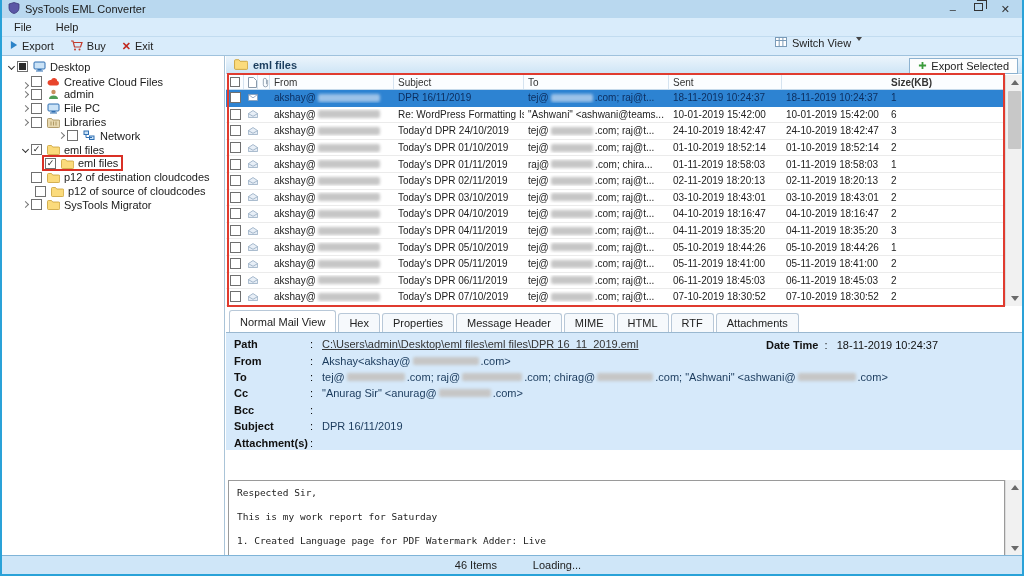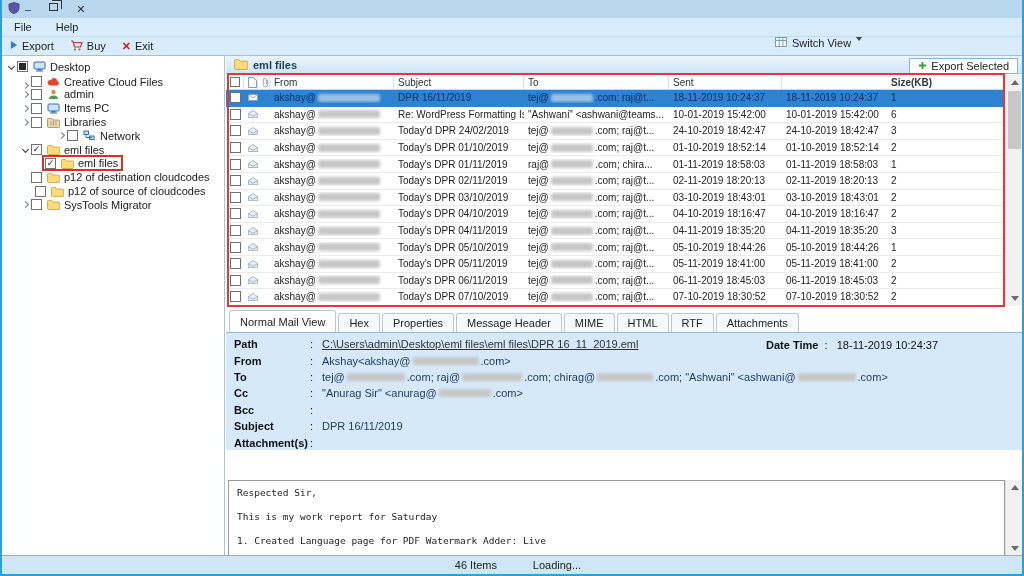--- a/index.html
+++ b/index.html
@@ -95,20 +95,21 @@
 </style>
 </head>
 <body>
 
 <div class="window">
 
   <div class="titlebar">
     <span><svg width="12" height="12" viewBox="0 0 12 12">
           <path d="M6 .5 L11 2 v4 c0 3-2.5 5-5 5.5 C3.5 11 1 9 1 6 V2 z" fill="#5b57a6" stroke="#3e3a7a" stroke-width="0.8"></path>
         </svg></span>
+    <span class="title">SysTools EML Converter</span>
     <span class="winctl">
       <span>–</span>
       <span class="maxicon"></span>
       <span>✕</span>
     </span>
   </div>
 
   <div class="menubar">
     <span>File</span>
     <span>Help</span>
@@ -197,21 +198,21 @@
           </span>
           <span class="tree-wrap">
             <span class="cb "></span>
             <span class="ticon">
               <svg width="13" height="11" viewBox="0 0 13 11">
                 <rect x="1" y="1" width="11" height="7" rx="1" fill="#cbe3f7" stroke="#2f6fb2"></rect>
                 <rect x="4.5" y="8" width="4" height="1.5" fill="#2f6fb2"></rect>
                 <rect x="3" y="9.5" width="7" height="1" fill="#2f6fb2"></rect>
               </svg>
             </span>
-            <span>Items PC</span>
+            <span>File PC</span>
           </span>
         </div>
         <div class="tree-item" style="padding-left: 18px;">
           <span class="chev collapsed">
             <i></i>
           </span>
           <span class="tree-wrap">
             <span class="cb "></span>
             <span class="ticon">
               <svg width="13" height="11" viewBox="0 0 13 11">
@@ -396,21 +397,21 @@
               <svg width="13" height="10" viewBox="0 0 13 10">
                 <path d="M.5 4.5L6.5 .5l6 4v5H.5z" fill="#e8eff7" stroke="#8fa6be"></path>
                 <path d="M.5 4.5l6 3.5 6-3.5" fill="none" stroke="#8fa6be"></path>
               </svg>
             </span>
             <span class="lcell" style="width: 12px;"></span>
             <span class="lcell" style="width: 124px;">
               <span>akshay@</span>
               <span class="blur" style="width: 62px;"></span>
             </span>
-            <span class="lcell" style="width: 130px;">Today'd DPR 24/02/2019</span>
+            <span class="lcell" style="width: 130px;">Today'd DPR 24/10/2019</span>
             <span class="lcell" style="width: 145px;">
               <span>tej@</span>
               <span class="blur" style="width: 42px;"></span>
               <span>.com; raj@t...</span>
             </span>
             <span class="lcell" style="width: 113px;">24-10-2019 18:42:47</span>
             <span class="lcell" style="width: 105px;">24-10-2019 18:42:47</span>
             <span class="lcell" style="width: 124px;">3</span>
           </div>
           <div class="lrow">

